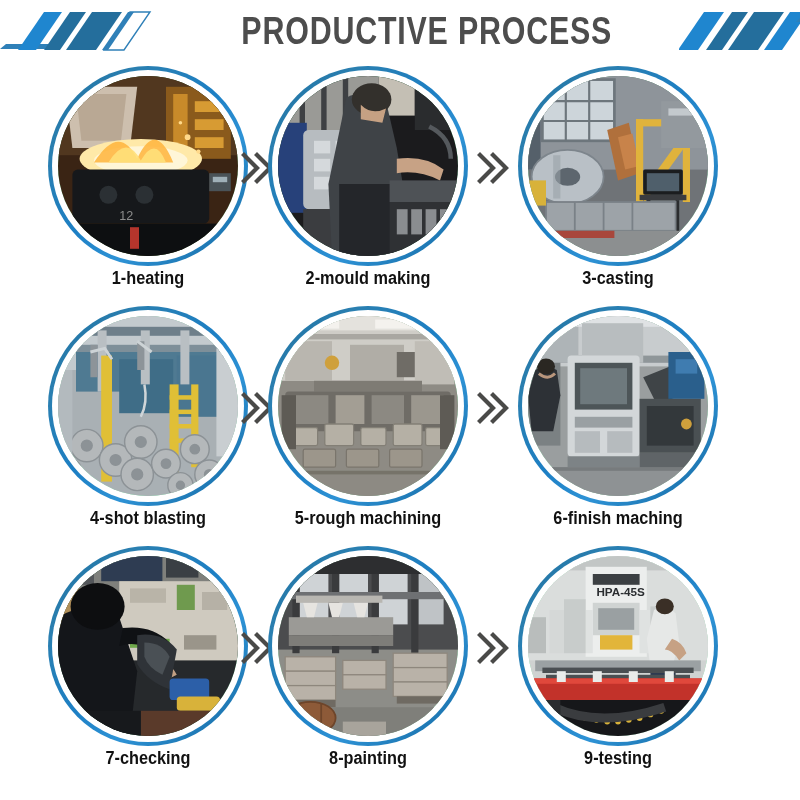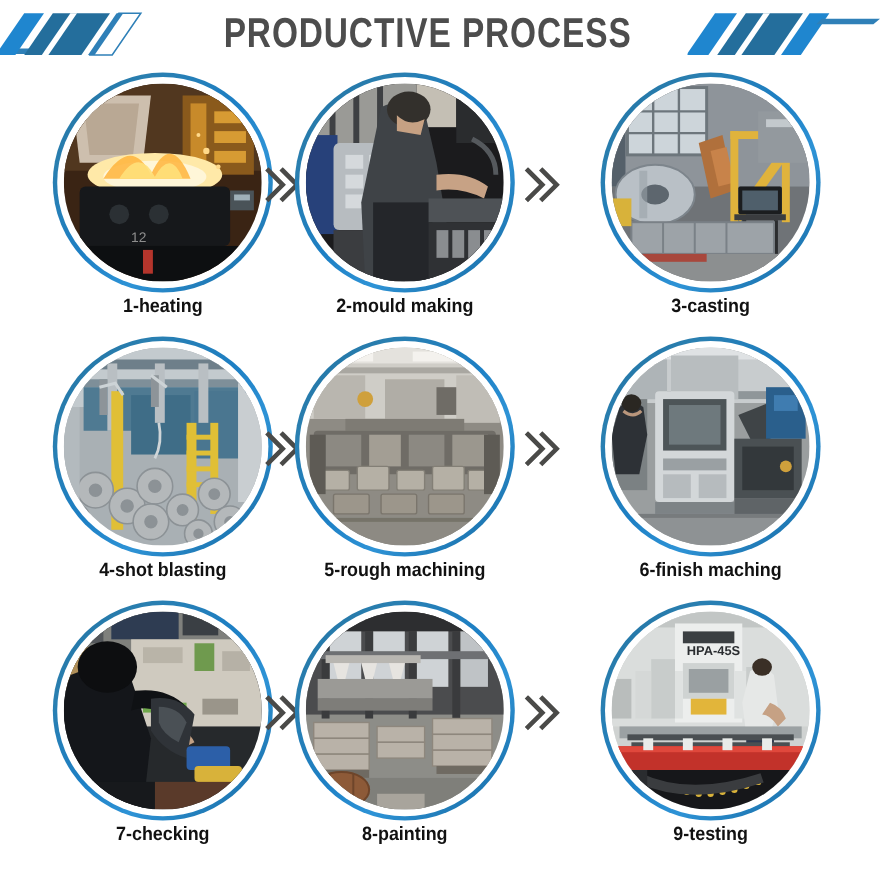--- a/index.html
+++ b/index.html
@@ -4,57 +4,57 @@
 <style>
   html,body{margin:0;padding:0;}
   body{
     width:800px;height:800px;background:#ffffff;
     font-family:"Liberation Sans","DejaVu Sans",sans-serif;
     overflow:hidden;position:relative;
   }
   
   .header{
     position:absolute;left:0;top:0;width:800px;height:62px;
-    display:flex;align-items:center;justify-content:flex-end;gap:0;
+    display:flex;align-items:center;justify-content:space-between;gap:16px;
   }
   .deco{width:175px;height:46px;position:relative;flex:none;}
   .deco svg{display:block;width:100%;height:100%;}
   .title{
     font-size:38px;font-weight:700;color:#4d4d4d;
     letter-spacing:1.0px;white-space:nowrap;
     transform:scaleX(0.80);transform-origin:center;
     font-stretch:condensed;line-height:1;padding:0 4px;
   }
   
   .grid{position:absolute;left:0;top:62px;width:800px;height:738px;}
   .row{position:absolute;left:0;width:800px;height:240px;}
   .row.r0{top:0;}
   .row.r1{top:240px;}
   .row.r2{top:480px;}
 
   .cell{position:absolute;top:0;width:236px;height:240px;}
   .cell.c0{left:30px;}
   .cell.c1{left:250px;}
-  .cell.c2{left:528px;}
+  .cell.c2{left:500px;}
 
   
   .circwrap{
     position:absolute;left:50%;top:4px;transform:translateX(-50%);
     width:200px;height:200px;
   }
   .ring{
     position:absolute;inset:0;border-radius:50%;
     background:linear-gradient(135deg,#1d6e9e 0%,#2a7fb0 22%,#1d7fc4 48%,#2e93d6 66%,#1f79b5 85%,#17587f 100%);
   }
   .ringgap{
     position:absolute;inset:4px;border-radius:50%;background:#ffffff;
   }
   .photo{
     position:absolute;inset:10px;border-radius:50%;overflow:hidden;
-    background:#e5e5e5;
+    background:#86efac;
   }
   .photo svg{display:block;width:100%;height:100%;}
 
   
   .chev{
     position:absolute;top:86px;width:34px;height:40px;
     color:#4a4a48;
   }
   .chev.after0{left:240px;}
   .chev.after1{left:476px;}

